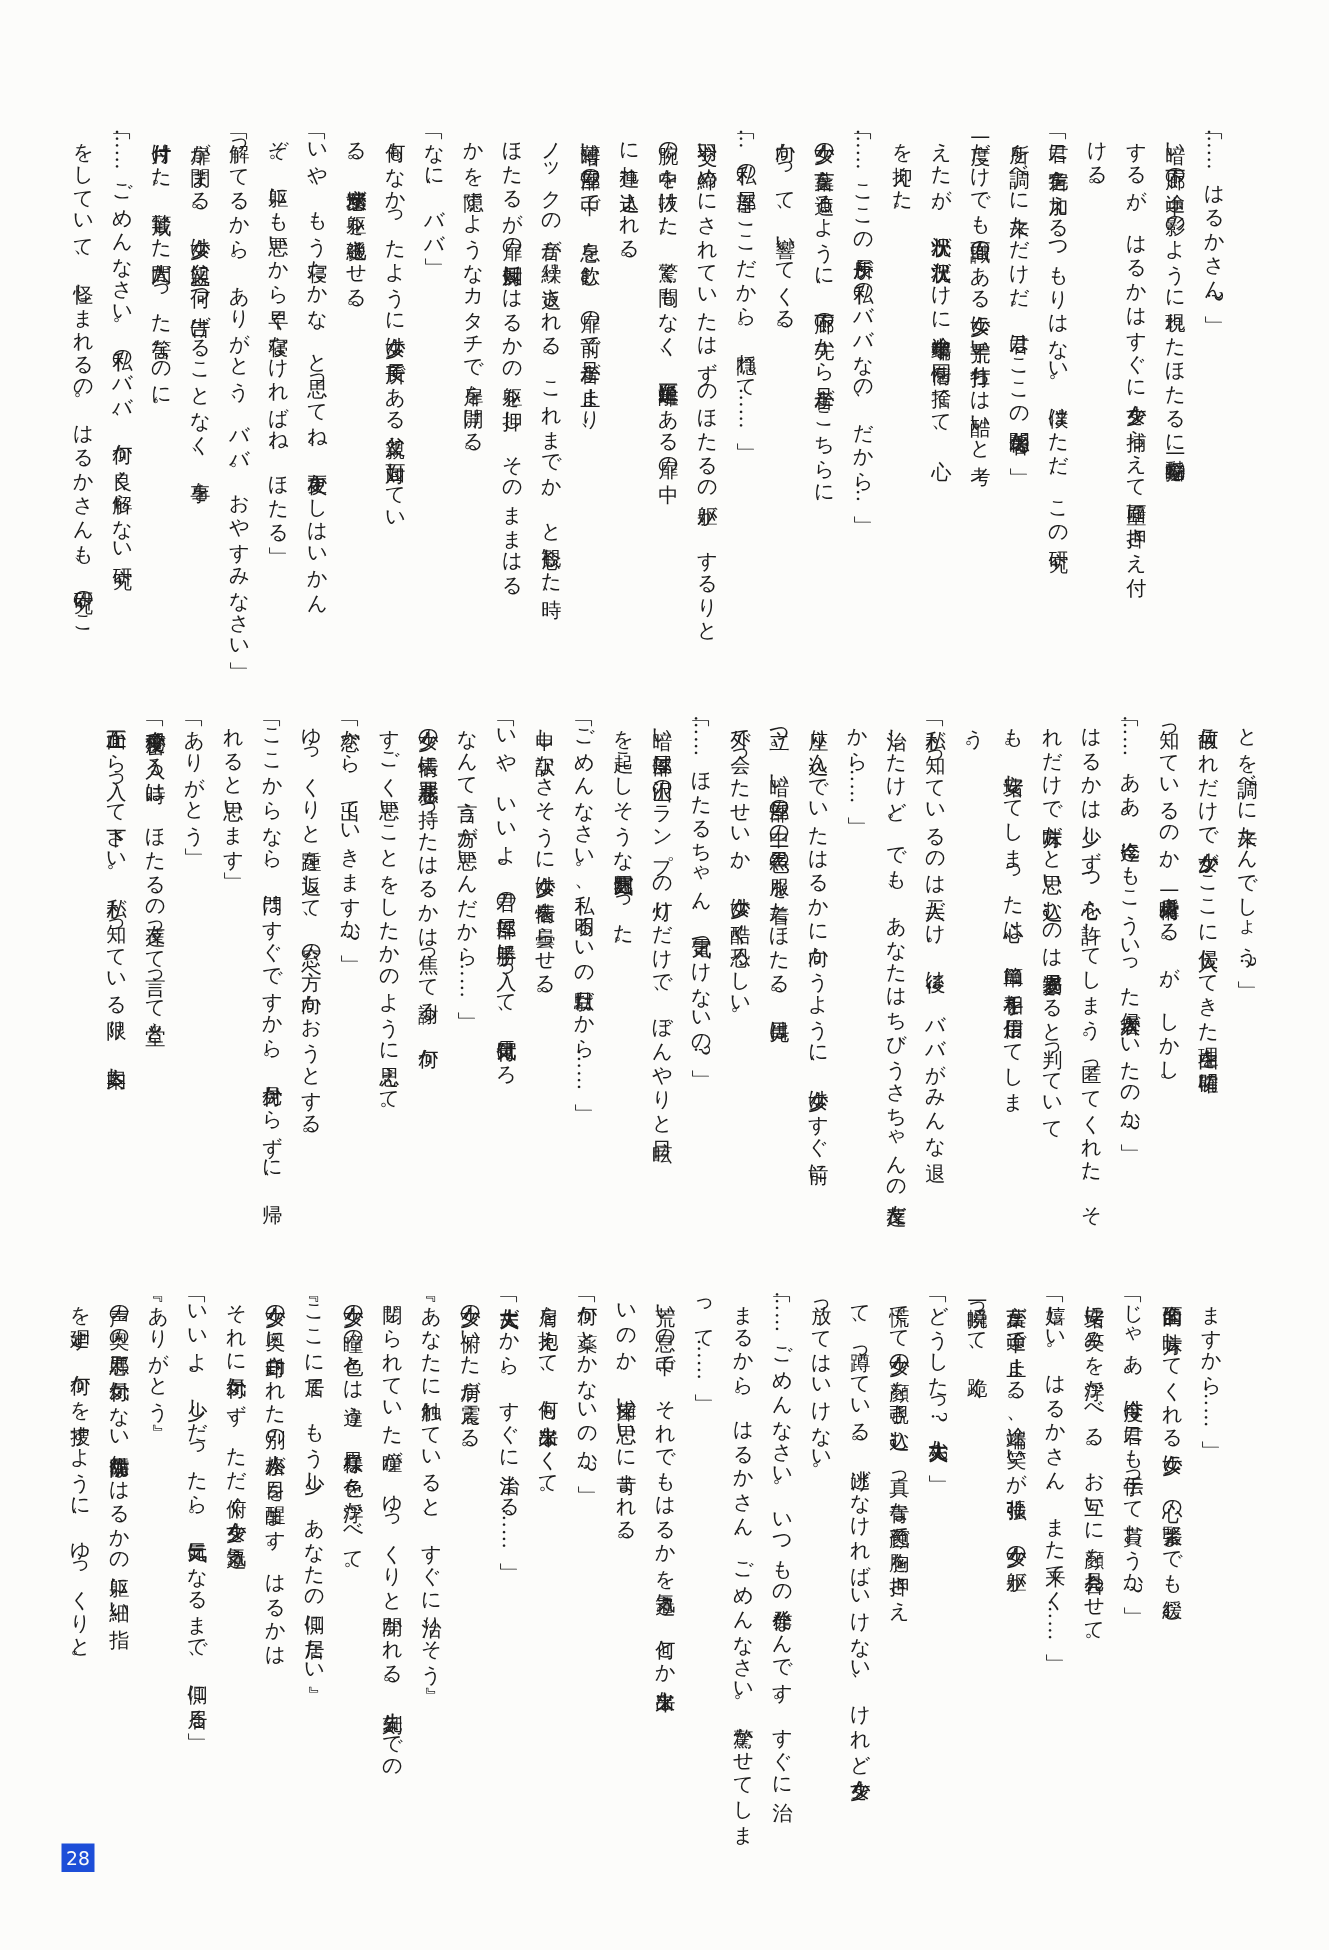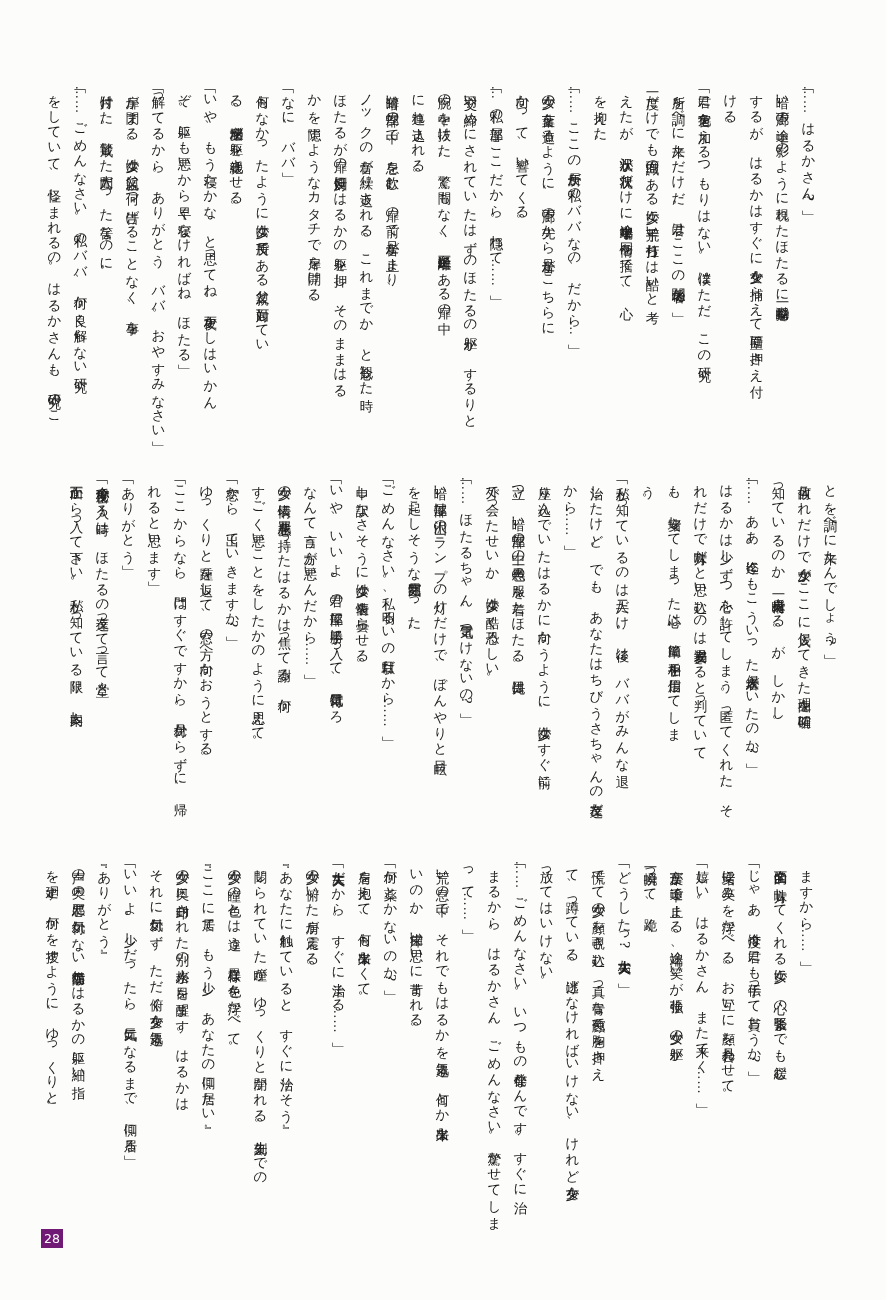--- a/index.html
+++ b/index.html
@@ -38,21 +38,21 @@
   #band-top    { top: 85px;  right: 64px; }
   #band-middle { top: 476px; right: 42px; }
   #band-bottom { top: 860px; right: 66px; }
 
   .page-number {
     position: absolute;
     left: 41px;
     top: 1229px;
     min-width: 22px;
     height: 19px;
-    background: #701a75;
+    background: #1d4ed8;
     color: #fafafa;
     font-family: "DejaVu Sans", "Liberation Sans", sans-serif;
     font-size: 12.5px;
     line-height: 19px;
     text-align: left;
     padding: 0 3px;
     box-sizing: border-box;
   }
 </style>
 </head>

